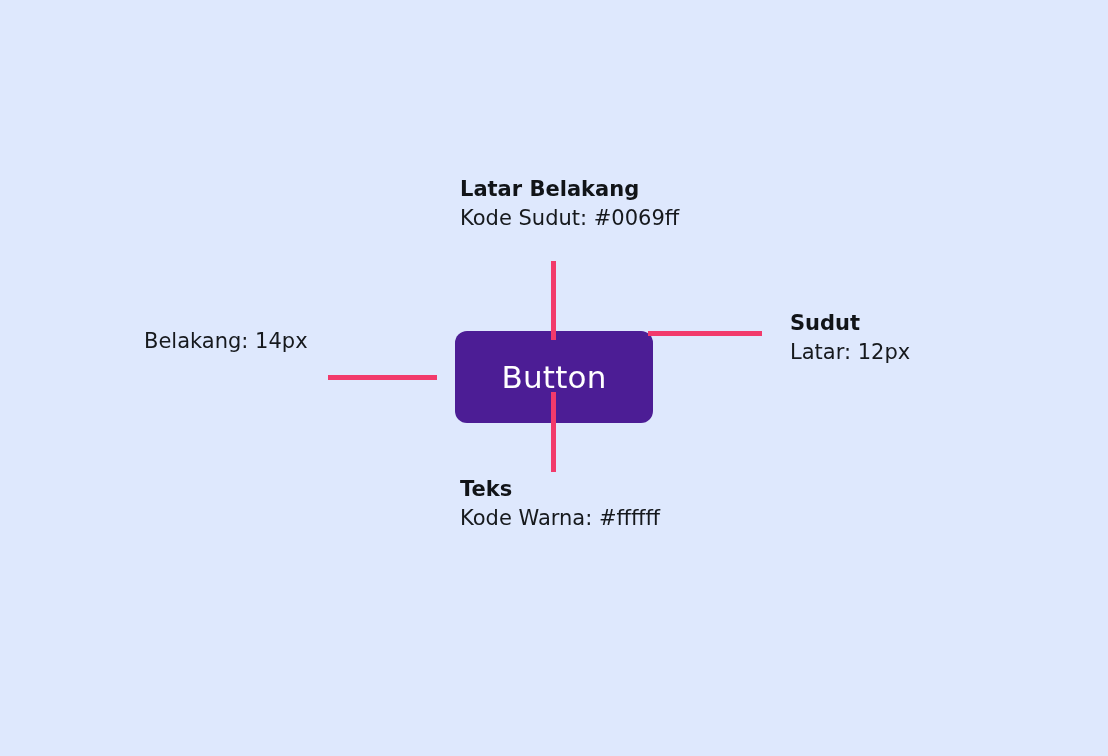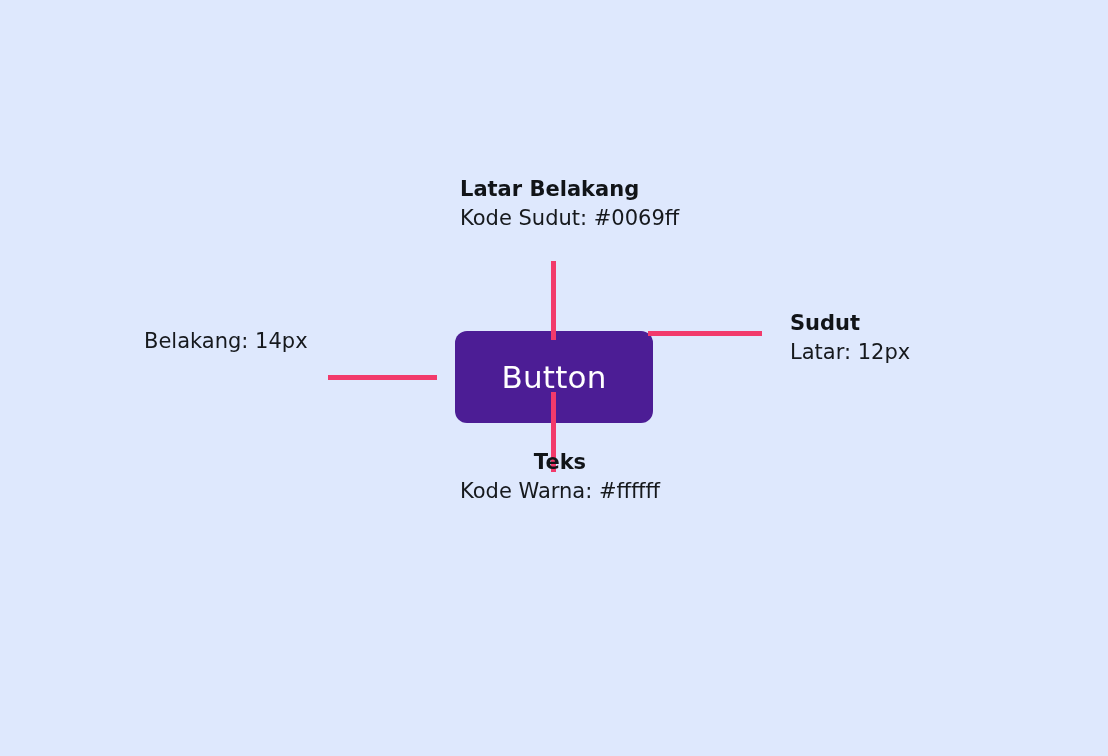--- a/index.html
+++ b/index.html
@@ -93,21 +93,21 @@
     font-size: 21px;
     font-weight: 400;
     color: #16191d;
     line-height: 29px;
     white-space: nowrap;
   }
 
   .ann-background { left: 460px; top: 175px; }
   .ann-padding    { left: 144px; top: 327px; }
   .ann-corner     { left: 790px; top: 309px; }
-  .ann-text       { left: 460px; top: 448px; text-align: center; }
+  .ann-text       { left: 460px; top: 475px; }
 </style>
 </head>
 <body>
 
 <div id="canvas">
 
   <div class="leader vertical leader-top"></div>
   <div class="leader vertical leader-bottom"></div>
   <div class="leader horizontal leader-left"></div>
   <div class="leader horizontal leader-right"></div>

